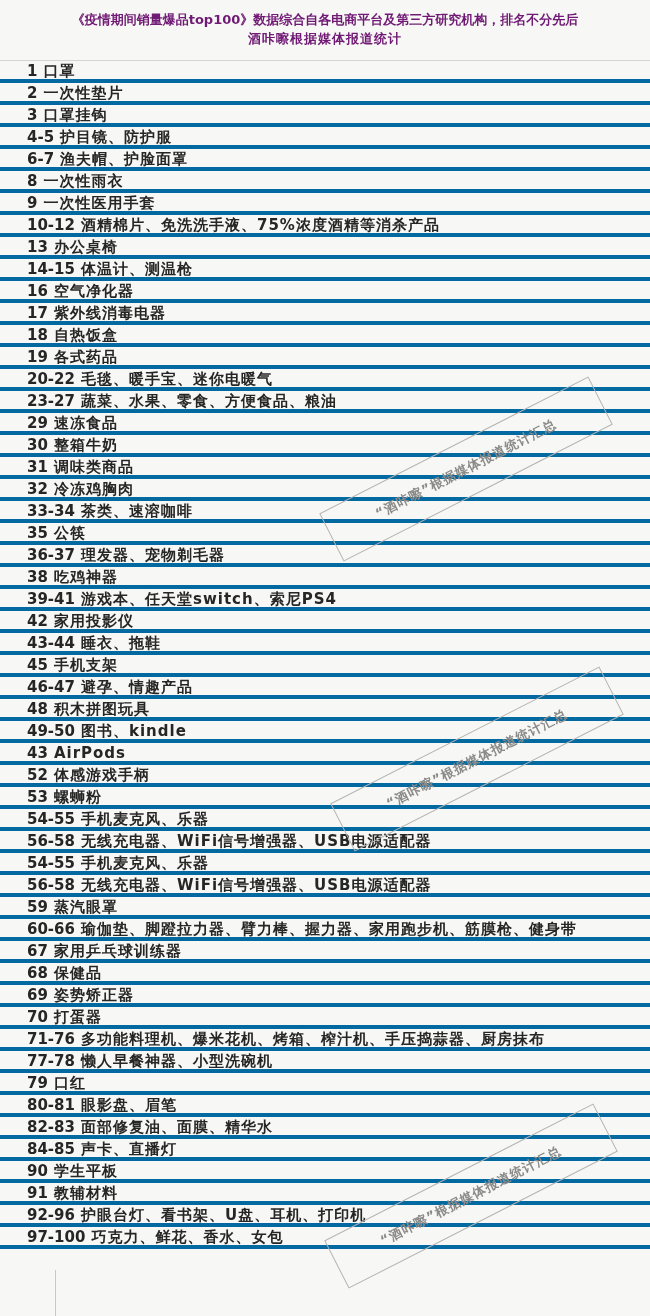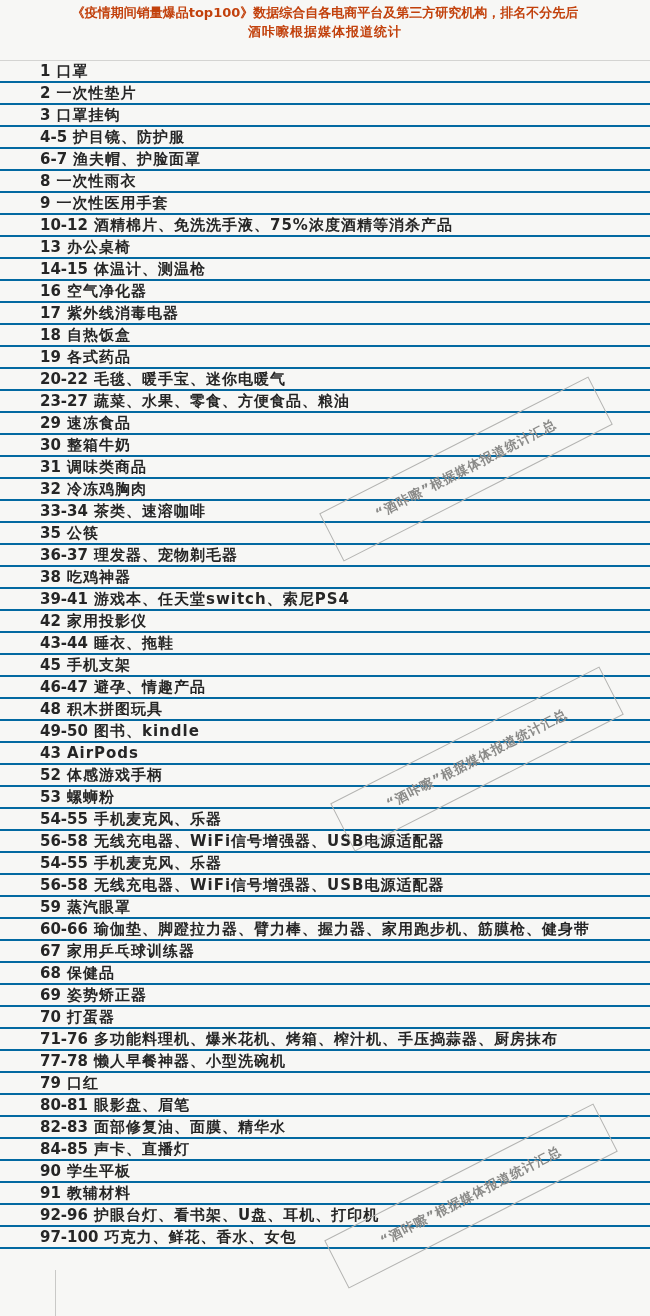--- a/index.html
+++ b/index.html
@@ -9,39 +9,39 @@
     font-family:"DejaVu Sans", sans-serif;
     overflow:hidden;
   }
   .page{
     position:relative;
     width:650px;height:1316px;
     overflow:hidden;
     background:#f7f7f5;
   }
   .doc-header{
-    padding-top:3px;
+    padding-top:10px;
     text-align:center;
     font-size:13px;
     font-weight:700;
-    color:#c2410c;
+    color:#701a75;
     line-height:19px;
   }
   .doc-header .t2{letter-spacing:1px;}
   .list{
     position:absolute;
     top:60px;left:0;right:0;
     border-top:1px solid #d4d4d2;
   }
   .row{
     box-sizing:border-box;
     height:22px;
     line-height:21px;
-    border-bottom:2px solid #0369a1;
-    padding-left:40px;
+    border-bottom:4px solid #0369a1;
+    padding-left:27px;
     font-size:15px;
     color:#262626;
     white-space:nowrap;
     overflow:hidden;
   }
   .num{
     font-weight:700;
     margin-right:6px;
     letter-spacing:0px;
   }

